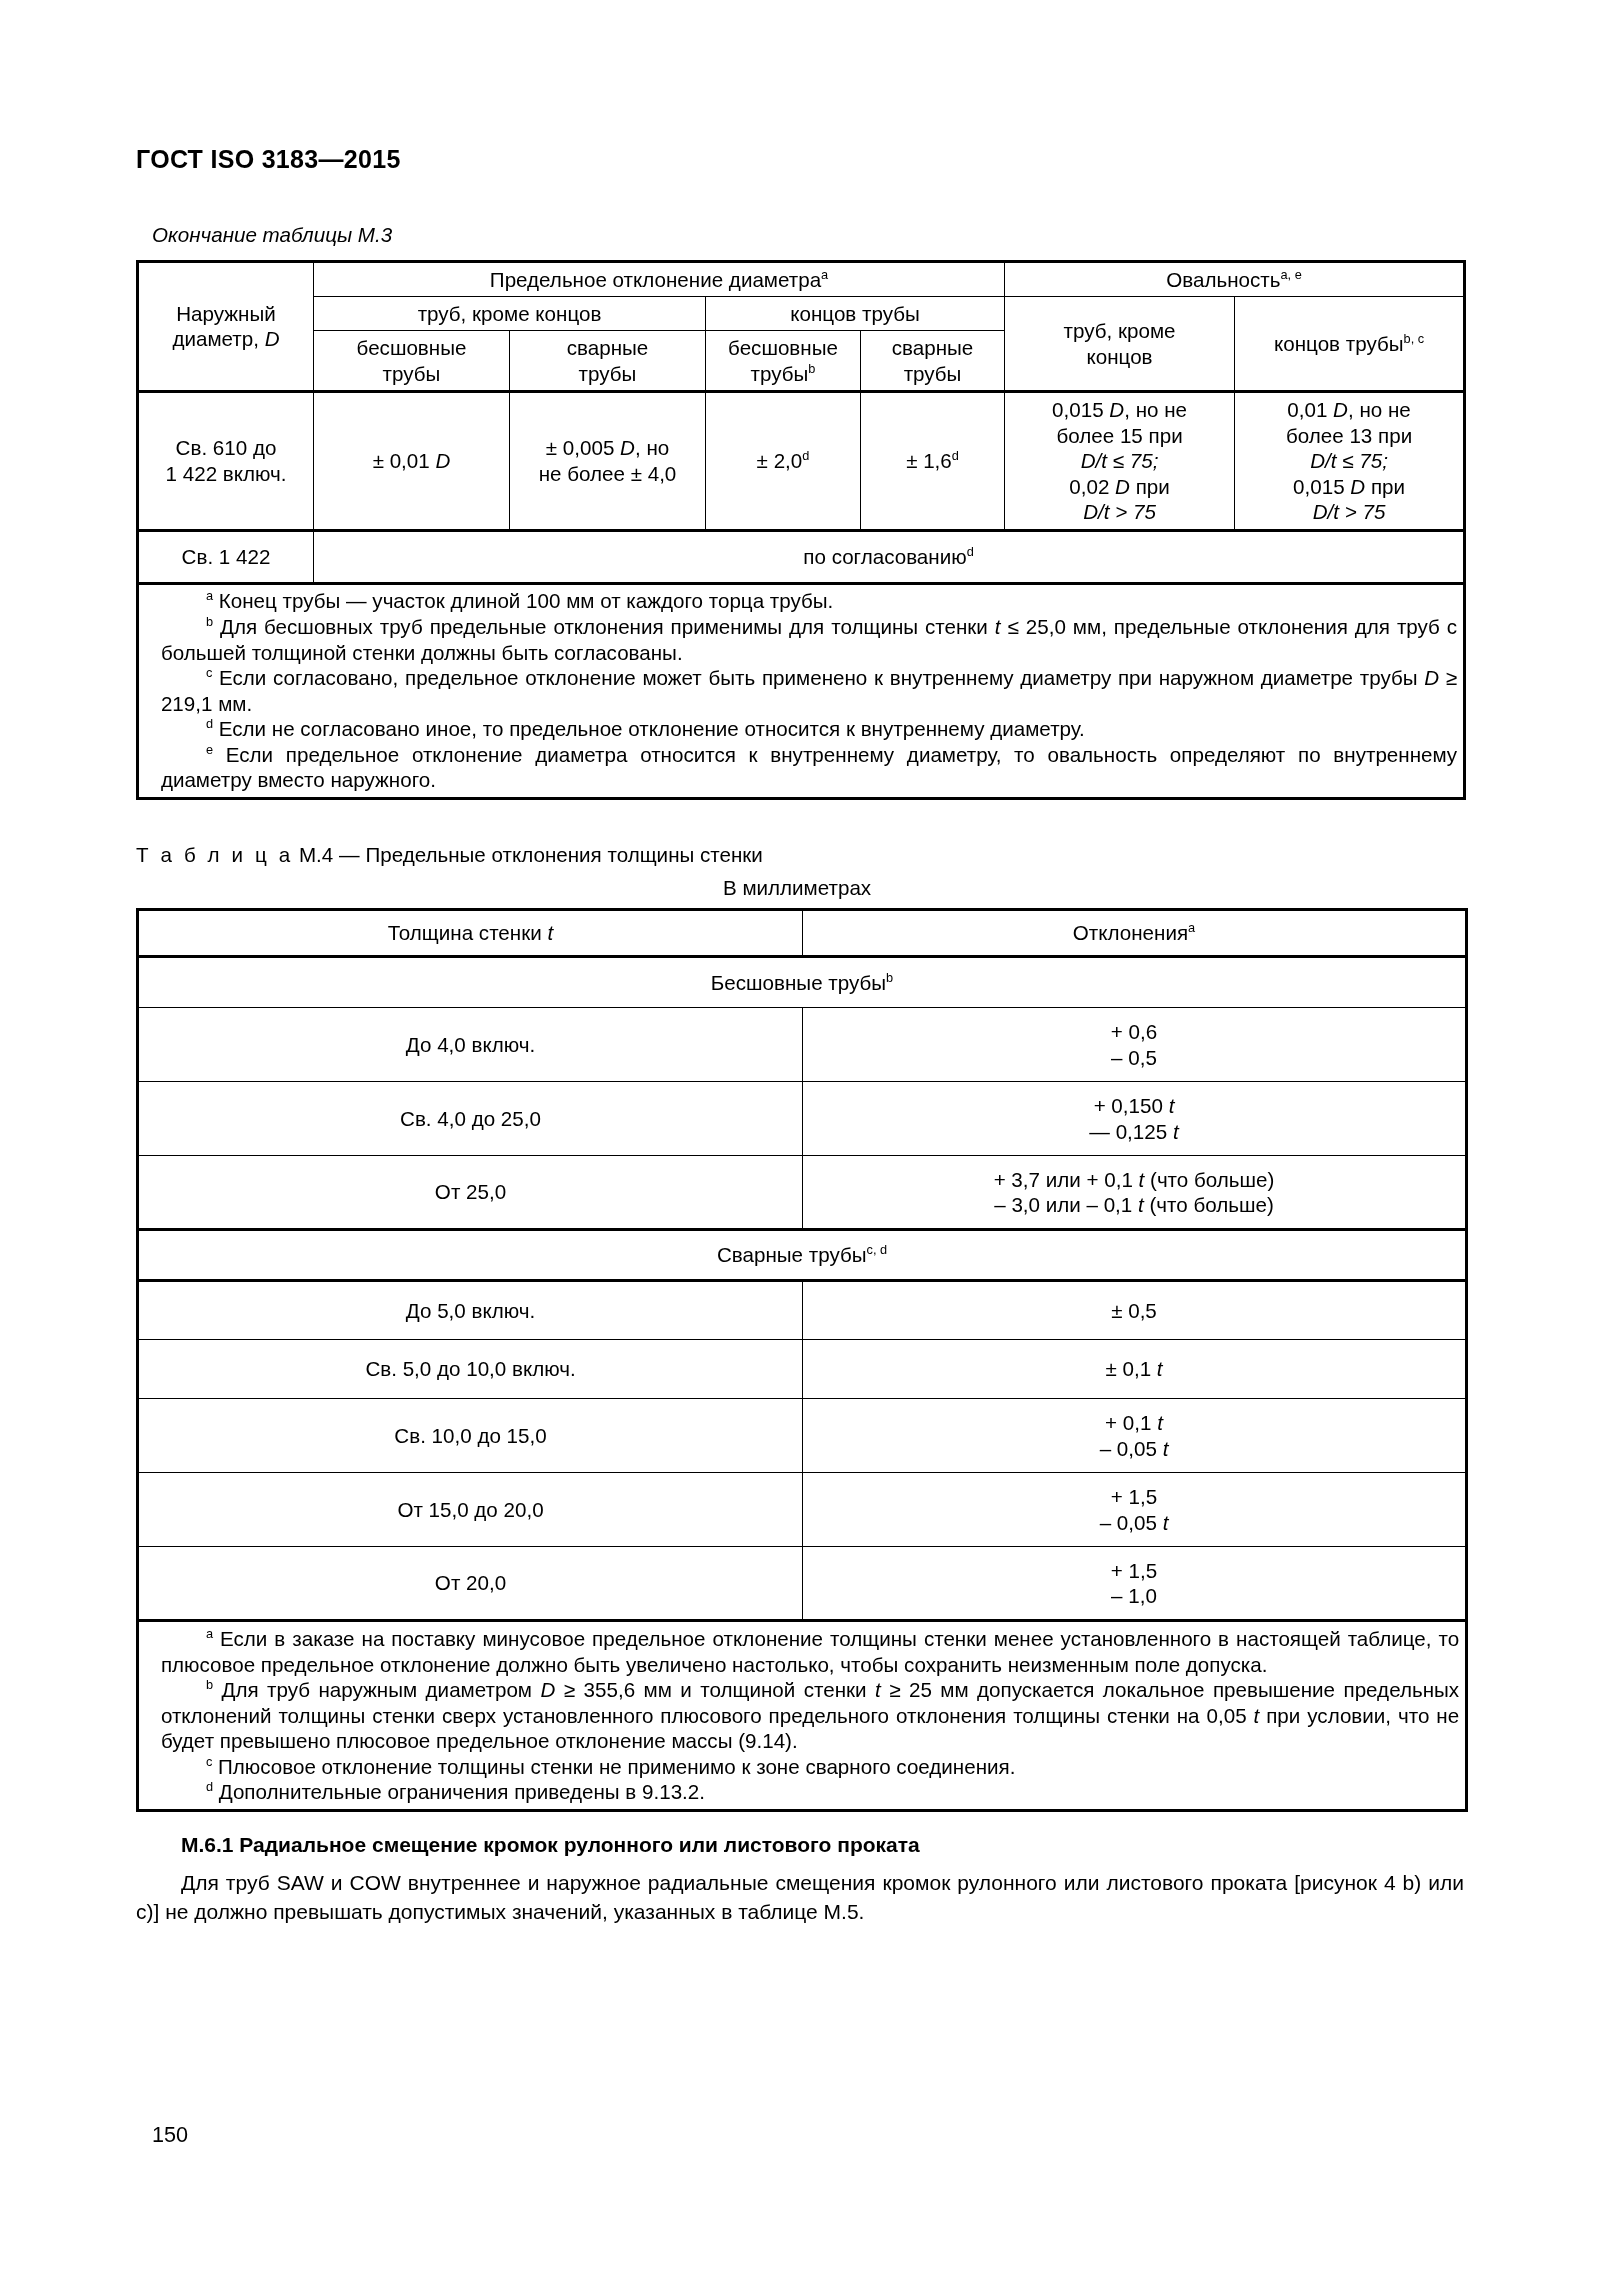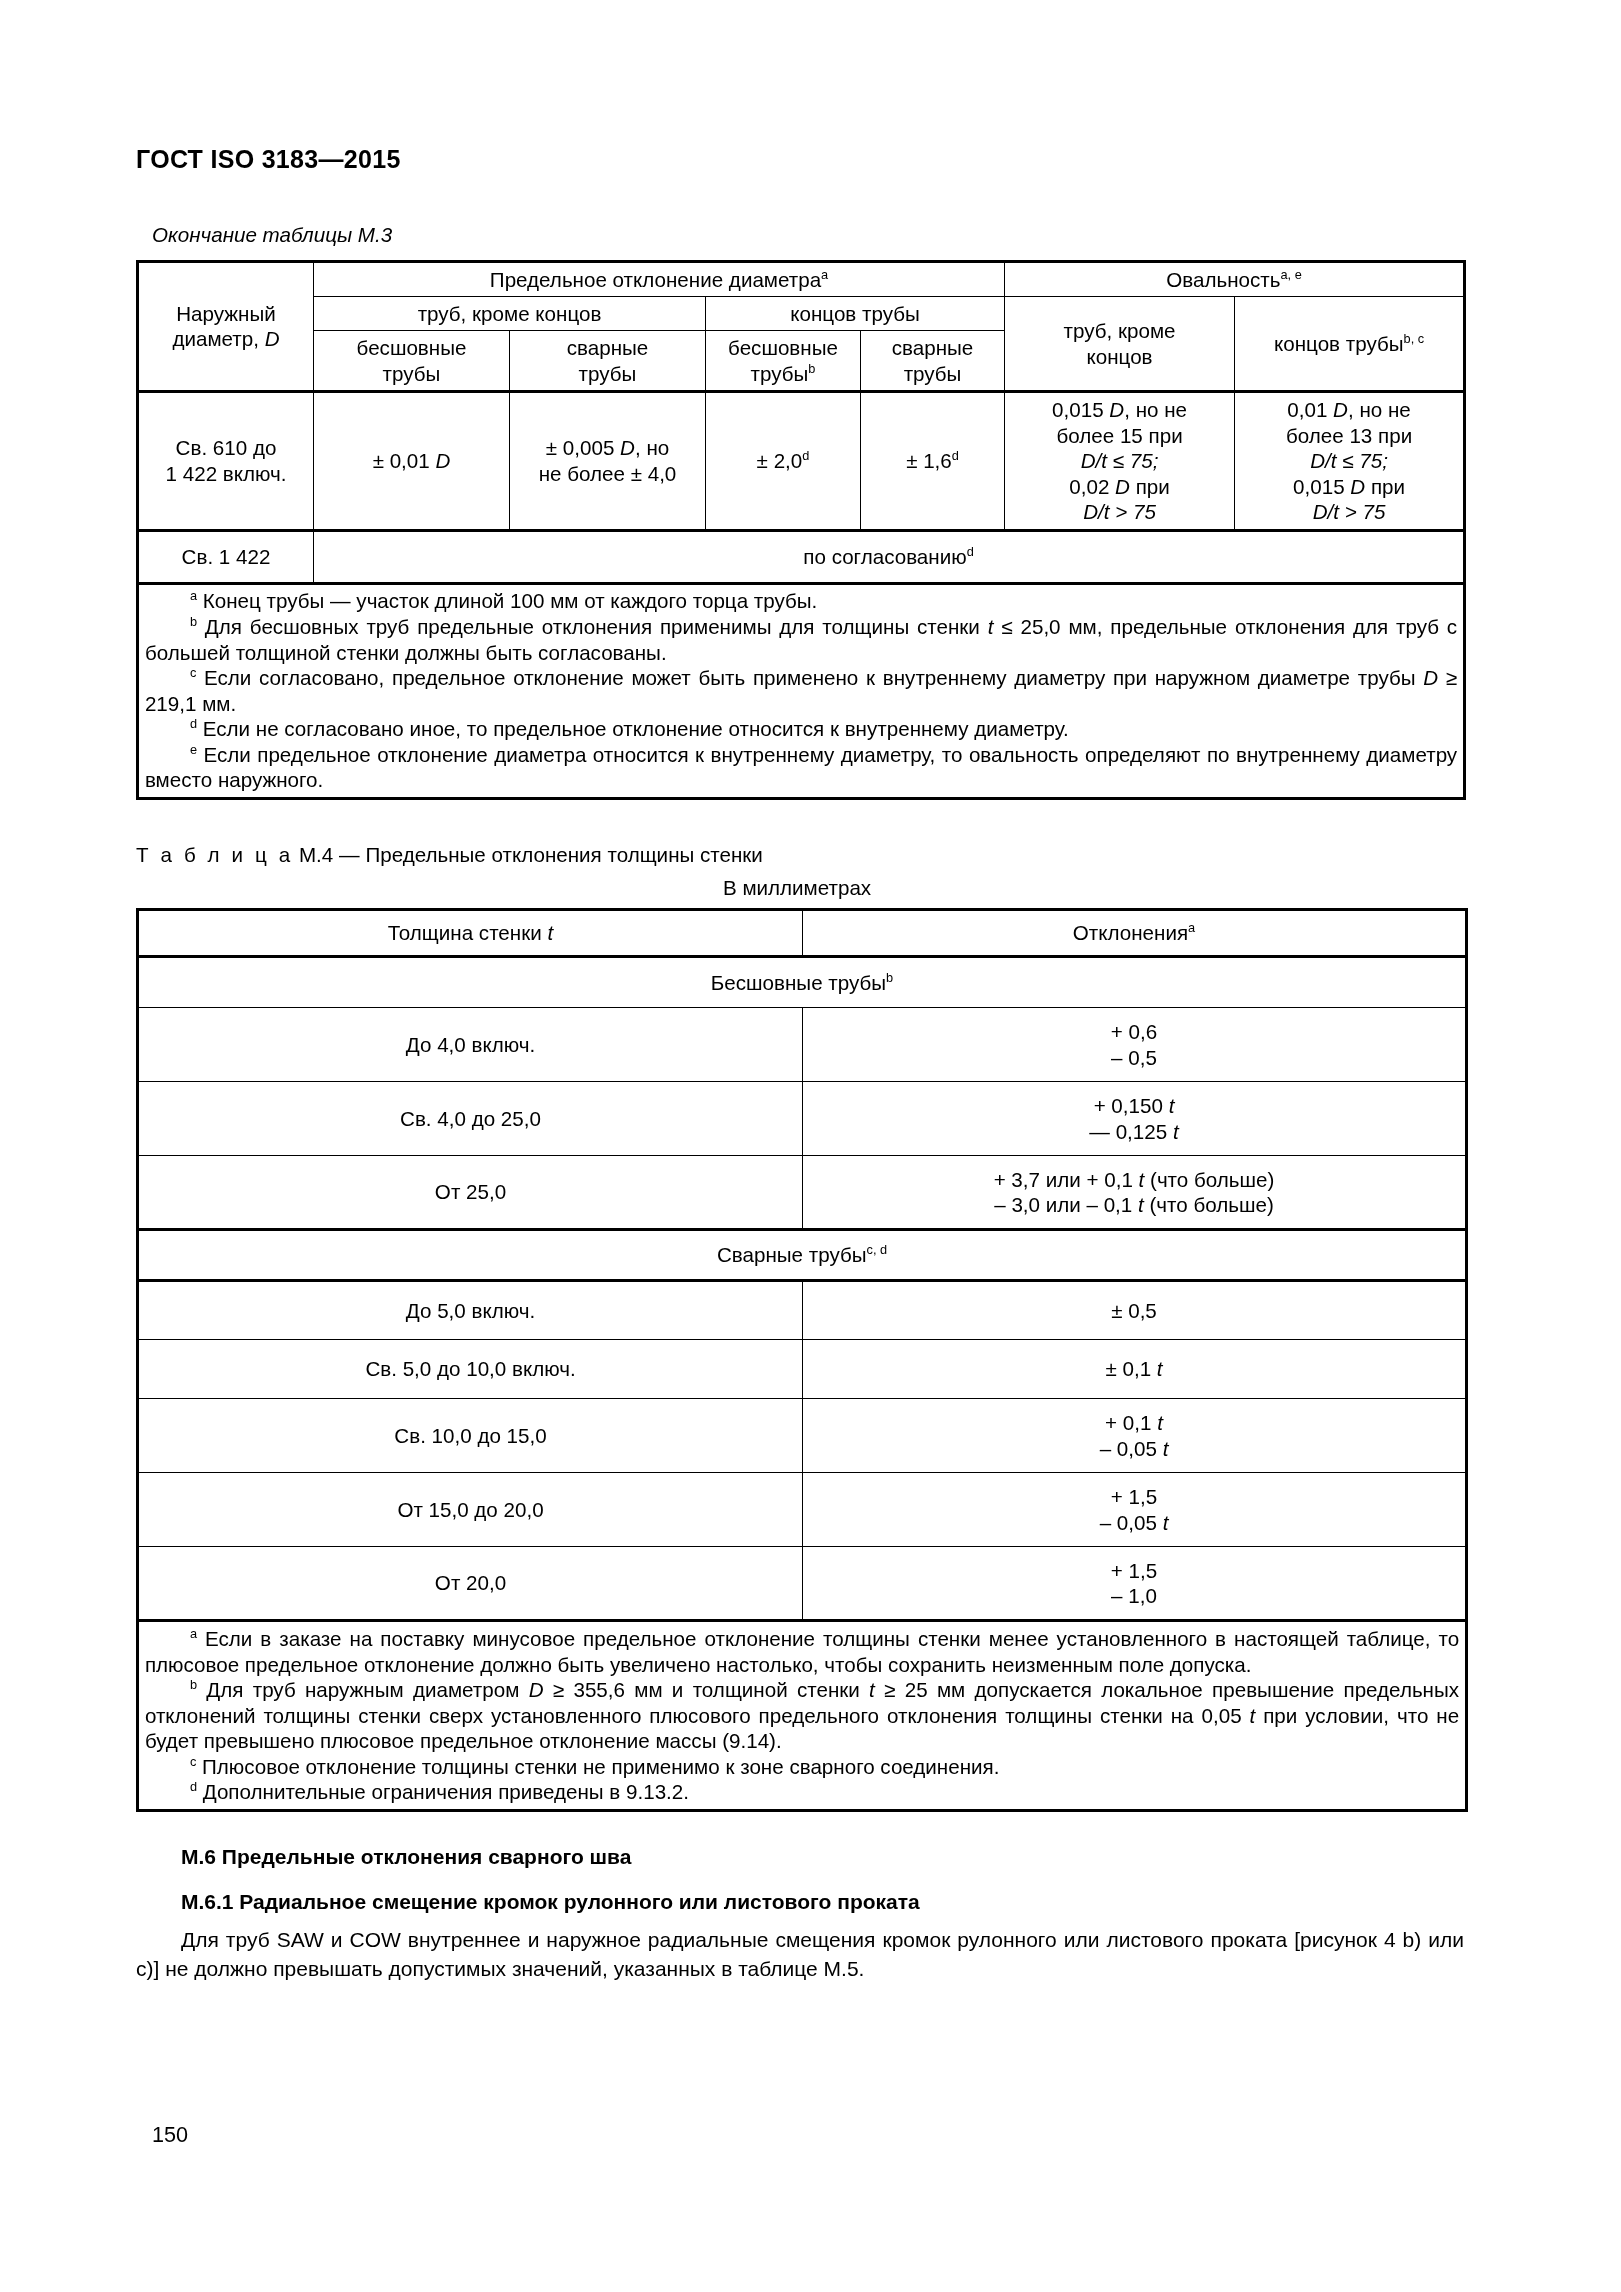--- a/index.html
+++ b/index.html
@@ -93,21 +93,21 @@
   }
 
   
   td.notes {
     text-align: left;
     padding: 9.8px 17.6px 11.8px 13.7px;
     line-height: 1.30;
     font-size: 20.6px;
   }
   td.notes p {
-    margin: 0 0 0 0;
+    margin: 0 0 0 16px;
     text-indent: 45px;
     text-align: justify;
   }
   td.notes p.no-just { text-align: left; }
 
   
   .sec-head {
     font-size: 21px;
     font-weight: bold;
     margin-top: 33px;
@@ -342,21 +342,20 @@
           <td colspan="2" class="notes">
             <p><sup>a</sup> <span>Если в заказе на поставку минусовое предельное отклонение толщины стенки менее установленного в настоящей таблице, то плюсовое предельное отклонение должно быть увеличено настолько, чтобы сохранить неизменным поле допуска.</span></p>
             <p><sup>b</sup> <span>Для труб наружным диаметром <i>D</i> ≥ 355,6 мм и толщиной стенки <i>t</i> ≥ 25 мм допускается локальное превышение предельных отклонений толщины стенки сверх установленного плюсового предельного отклонения толщины стенки на 0,05 <i>t</i> при условии, что не будет превышено плюсовое предельное отклонение массы (9.14).</span></p>
             <p class="no-just"><sup>c</sup> <span>Плюсовое отклонение толщины стенки не применимо к зоне сварного соединения.</span></p>
             <p class="no-just"><sup>d</sup> <span>Дополнительные ограничения приведены в 9.13.2.</span></p>
           </td>
         </tr>
       </tbody>
     </table>
 
-    <div class="sec-head">М.6  Предельные отклонения сварного шва</div>
     <div class="sec-sub">М.6.1 Радиальное смещение кромок рулонного или листового проката</div>
     <div class="body-par">Для труб SAW и COW внутреннее и наружное радиальные смещения кромок рулонного или листового проката [рисунок 4 b) или c)] не должно превышать допустимых значений, указанных в таблице М.5.</div>
 
   </div>
 
   <div class="page-number">150</div>
 </div>
 
 
 </body></html>

